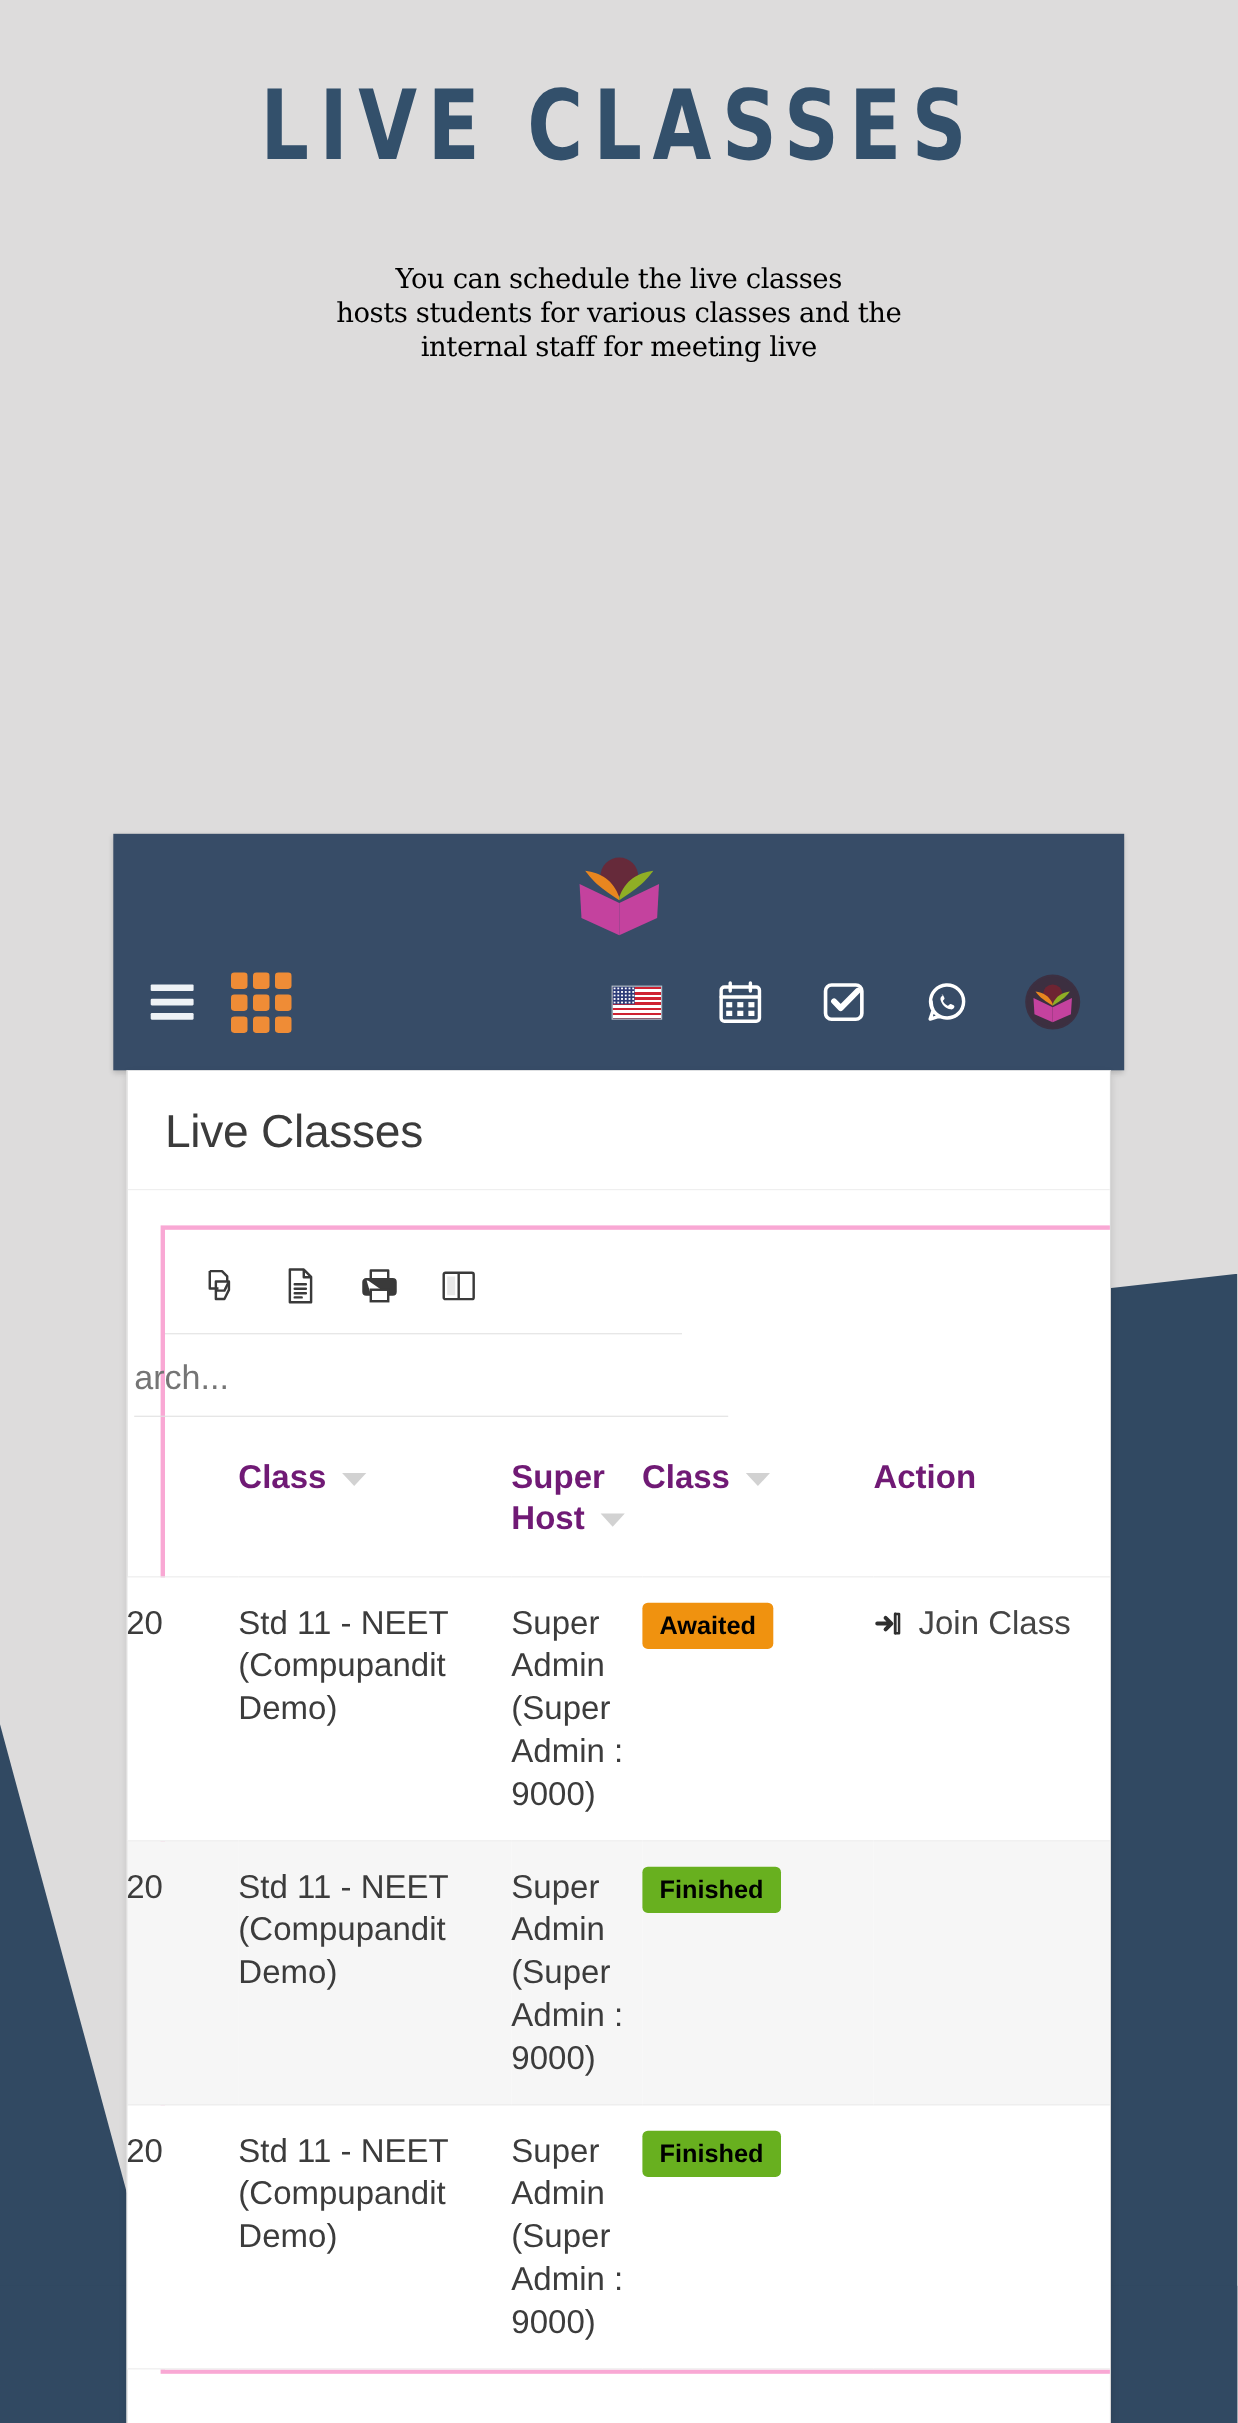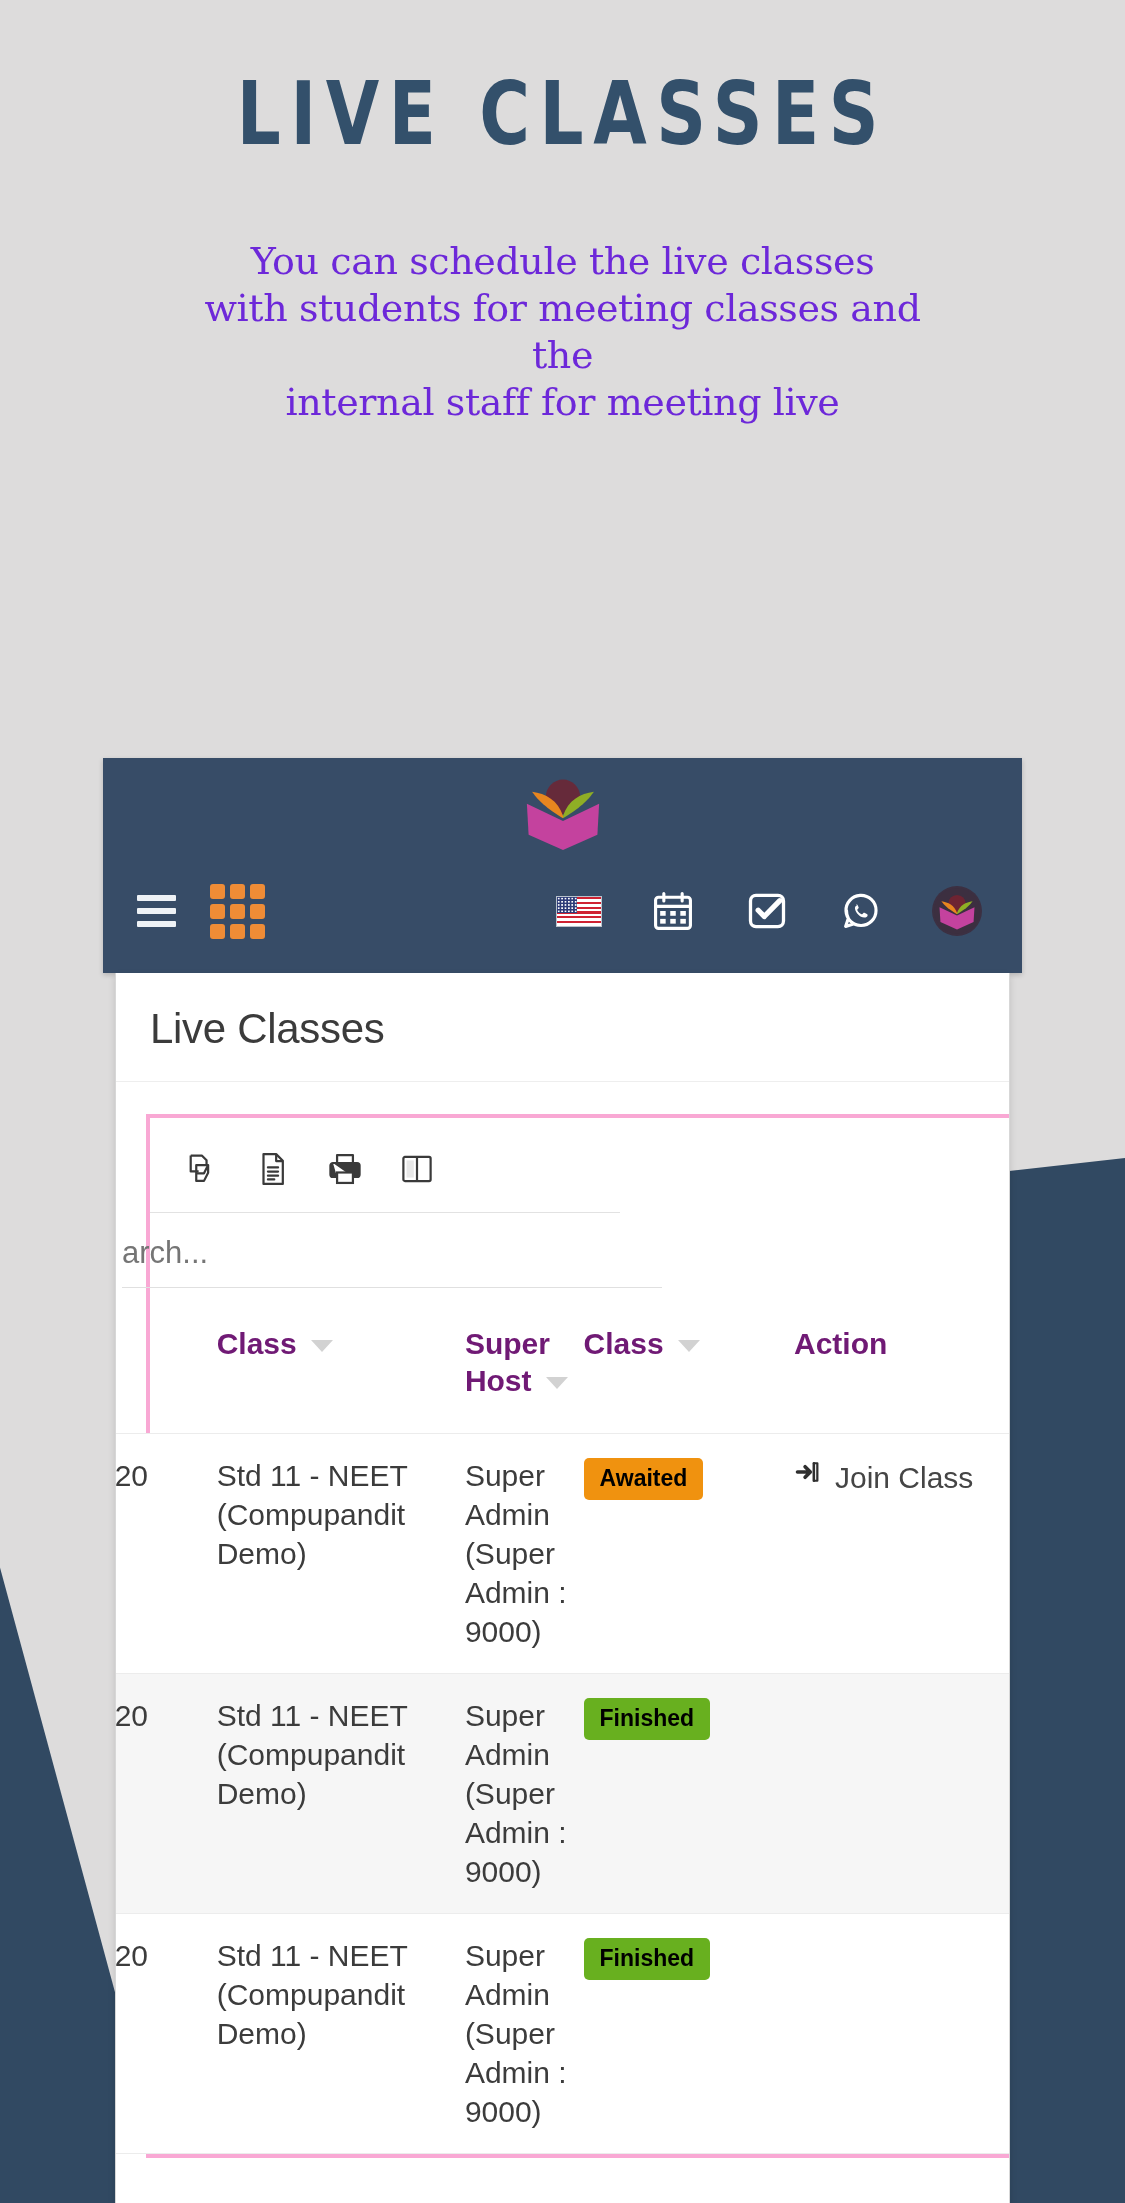--- a/index.html
+++ b/index.html
@@ -64,23 +64,23 @@
     line-height: 1;
     transform: scaleY(1.22) scaleX(0.96);
     transform-origin: center top;
     text-transform: uppercase;
   }
 
   .hero-desc {
     margin: 96px auto 0;
     width: 760px;
     font-family: "DejaVu Serif", serif;
-    font-size: 38px;
+    font-size: 25px;
     line-height: 1.24;
-    color: #6d28d9;
+    color: #000000;
     letter-spacing: -0.4px;
   }
   .hero-desc .ln { display: block; }
 
   
   .app-shell {
     position: absolute;
     left: 103px;
     top: 758px;
     width: 919px;
@@ -239,39 +239,40 @@
     padding: 9px 16px 10px;
     border-radius: 5px;
     line-height: 1;
     white-space: nowrap;
   }
   .badge.awaited  { background: #f0920f; }
   .badge.finished { background: #68b01f; }
 
   .join-link {
     display: inline-flex;
+    align-items: center;
     gap: 13px;
     font-size: 30px;
     color: #454545;
     cursor: pointer;
     white-space: nowrap;
   }
 </style>
 </head>
 <body>
 
 <div class="wedge-right"></div>
 <div class="wedge-left"></div>
 <div class="bottom-band"></div>
 
 <section class="hero">
   <h1 class="hero-title">LIVE CLASSES</h1>
   <p class="hero-desc">
     <span class="ln">You can schedule the live classes</span>
-    <span class="ln">with students for meeting classes and the</span>
+    <span class="ln">hosts students for various classes and the</span>
     <span class="ln">internal staff for meeting live</span>
   </p>
 </section>
 
 <div class="app-shell">
 
   <div class="navbar">
 
     <div class="navbar-logo">
       <svg viewBox="0 0 100 100" width="86" height="88" aria-hidden="true">

